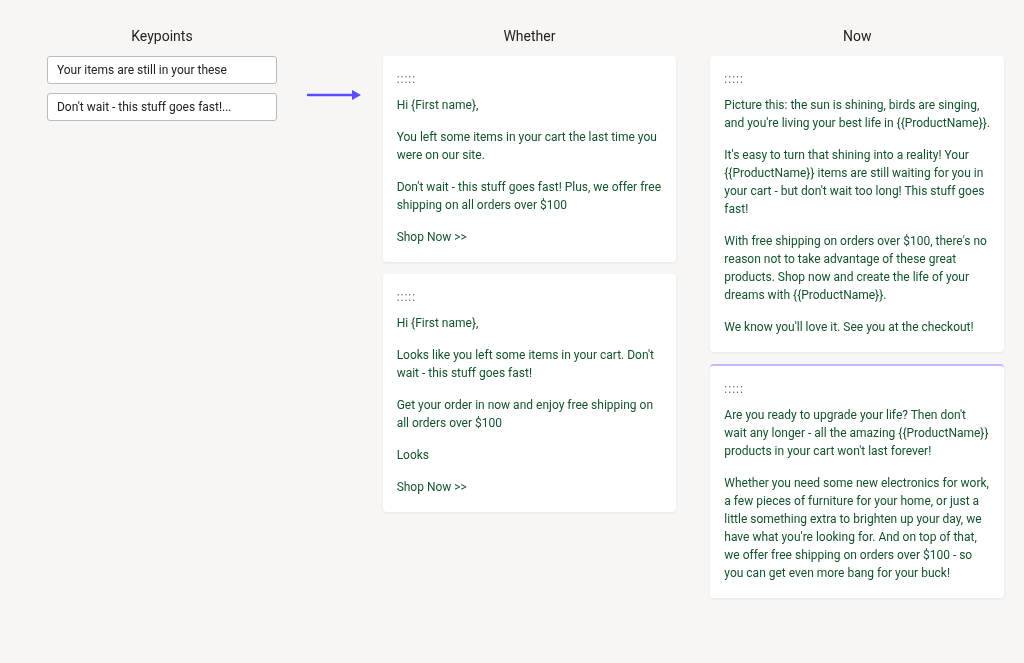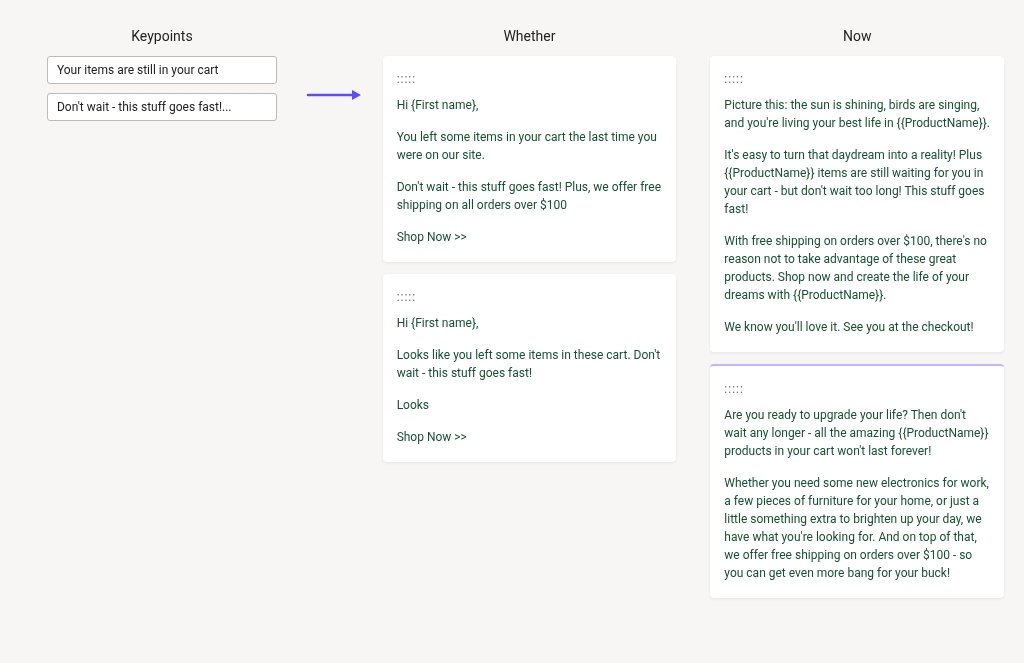--- a/index.html
+++ b/index.html
@@ -102,21 +102,21 @@
     }
   </style>
 </head>
 <body>
 
 <div class="container">
 
   <div class="column col-keypoints">
     <div class="col-heading">Keypoints</div>
     <div class="keypoints-list">
-      <div class="keypoint-item">Your items are still in your cart</div>
+      <div class="keypoint-item">Your items are still in your these</div>
       <div class="keypoint-item">Don't wait - this stuff goes fast!...</div>
     </div>
   </div>
 
   <div class="col-arrow">
     <svg class="arrow-svg" viewBox="0 0 55 20">
       <line x1="2" y1="10" x2="48" y2="10" stroke="#5a4cff" stroke-width="2.5" stroke-linecap="round"></line>
       <polygon points="46,5 55,10 46,15" fill="#5a4cff"></polygon>
     </svg>
   </div>
@@ -129,36 +129,37 @@
         <span class="drag-handle">:::::</span>
         <p>Hi {First name},</p>
         <p>You left some items in your cart the last time you were on our site.</p>
         <p>Don't wait - this stuff goes fast! Plus, we offer free shipping on all orders over $100</p>
         <p>Shop Now &gt;&gt;</p>
       </div>
 
       <div class="card">
         <span class="drag-handle">:::::</span>
         <p>Hi {First name},</p>
-        <p>Looks like you left some items in these cart. Don't wait - this stuff goes fast!</p>
+        <p>Looks like you left some items in your cart. Don't wait - this stuff goes fast!</p>
+        <p>Get your order in now and enjoy free shipping on all orders over $100</p>
         <p>Looks</p>
         <p>Shop Now &gt;&gt;</p>
       </div>
 
     </div>
   </div>
 
   <div class="column col-now">
     <div class="col-heading">Now</div>
     <div class="cards">
 
       <div class="card">
         <span class="drag-handle">:::::</span>
         <p>Picture this: the sun is shining, birds are singing, and you're living your best life in {{ProductName}}.</p>
-        <p>It's easy to turn that daydream into a reality! Plus {{ProductName}} items are still waiting for you in your cart - but don't wait too long! This stuff goes fast!</p>
+        <p>It's easy to turn that shining into a reality! Your {{ProductName}} items are still waiting for you in your cart - but don't wait too long! This stuff goes fast!</p>
         <p>With free shipping on orders over $100, there's no reason not to take advantage of these great products. Shop now and create the life of your dreams with {{ProductName}}.</p>
         <p>We know you'll love it. See you at the checkout!</p>
       </div>
 
       <div class="card accent">
         <span class="drag-handle">:::::</span>
         <p>Are you ready to upgrade your life? Then don't wait any longer - all the amazing {{ProductName}} products in your cart won't last forever!</p>
         <p>Whether you need some new electronics for work, a few pieces of furniture for your home, or just a little something extra to brighten up your day, we have what you're looking for. And on top of that, we offer free shipping on orders over $100 - so you can get even more bang for your buck!</p>
         
         

